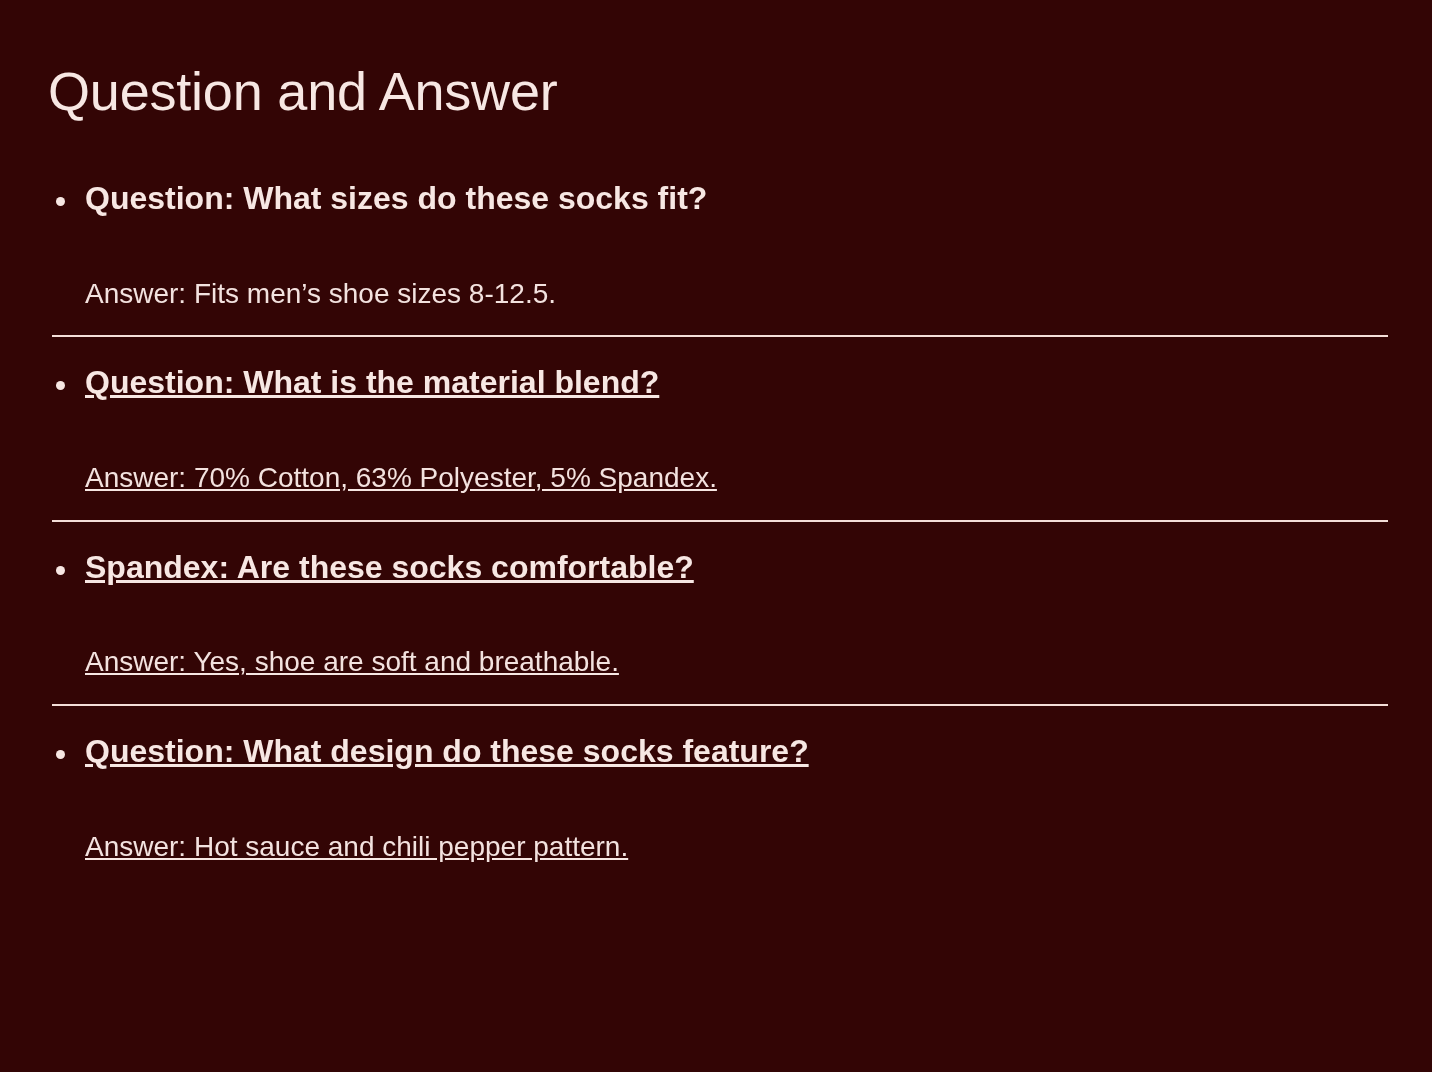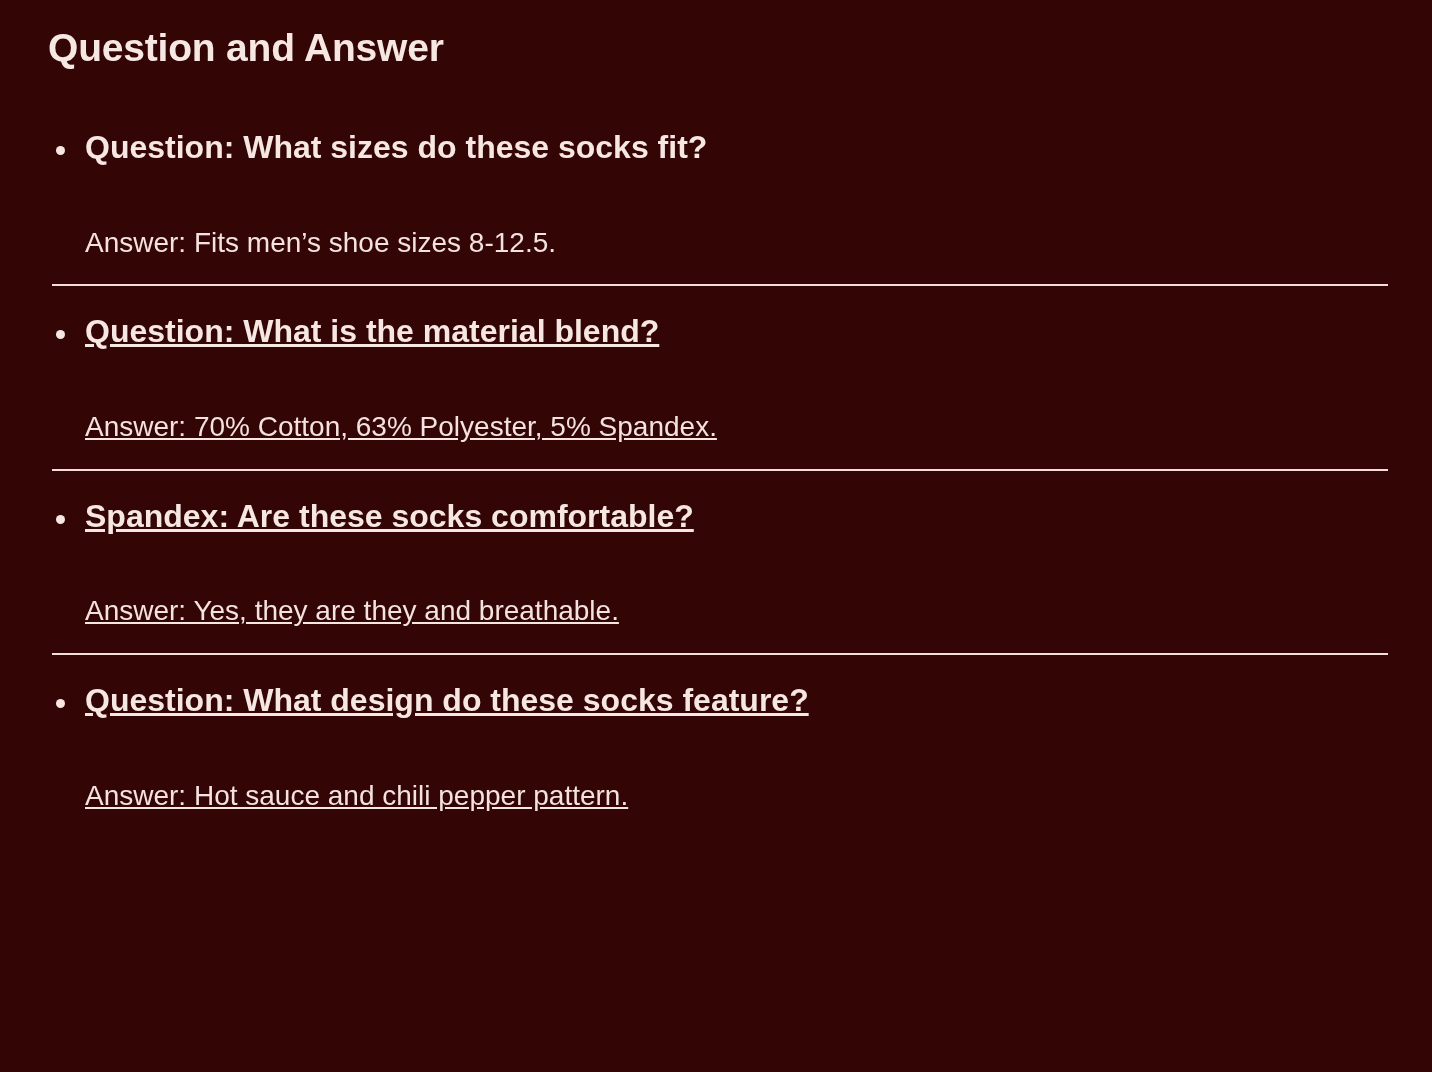--- a/index.html
+++ b/index.html
@@ -19,27 +19,27 @@
 
   .page {
     position: relative;
     width: 1432px;
     height: 1072px;
     box-sizing: border-box;
     padding: 0 48px;
   }
 
   .page-title {
-    font-size: 39px;
-    font-weight: bold;
+    font-size: 54px;
+    font-weight: normal;
     line-height: 1;
     letter-spacing: -0.2px;
     color: #f7e7e3;
     margin: 0;
-    padding-top: 28px;
+    padding-top: 64px;
     padding-bottom: 0;
   }
 
   .qa-list {
     list-style: none;
     margin: 4px;
     padding: 0;
     margin-top: 62px;
   }
 
@@ -115,21 +115,21 @@
     <li class="qa-item">
       <span class="qa-bullet" style="background: rgb(247, 231, 227);"></span>
       <div class="qa-question">Question: What is the material blend?</div>
       <div class="qa-answer">Answer: 70% Cotton, 63% Polyester, 5% Spandex.</div>
       <div class="qa-divider" style="background: rgb(245, 222, 217);"></div>
     </li>
 
     <li class="qa-item">
       <span class="qa-bullet" style="background: rgb(247, 231, 227);"></span>
       <div class="qa-question">Spandex: Are these socks comfortable?</div>
-      <div class="qa-answer">Answer: Yes, they are they and breathable.</div>
+      <div class="qa-answer">Answer: Yes, shoe are soft and breathable.</div>
       <div class="qa-divider" style="background: rgb(245, 222, 217);"></div>
     </li>
 
     <li class="qa-item">
       <span class="qa-bullet" style="background: rgb(247, 231, 227);"></span>
       <div class="qa-question">Question: What design do these socks feature?</div>
       <div class="qa-answer">Answer: Hot sauce and chili pepper pattern.</div>
 
     </li>
 

